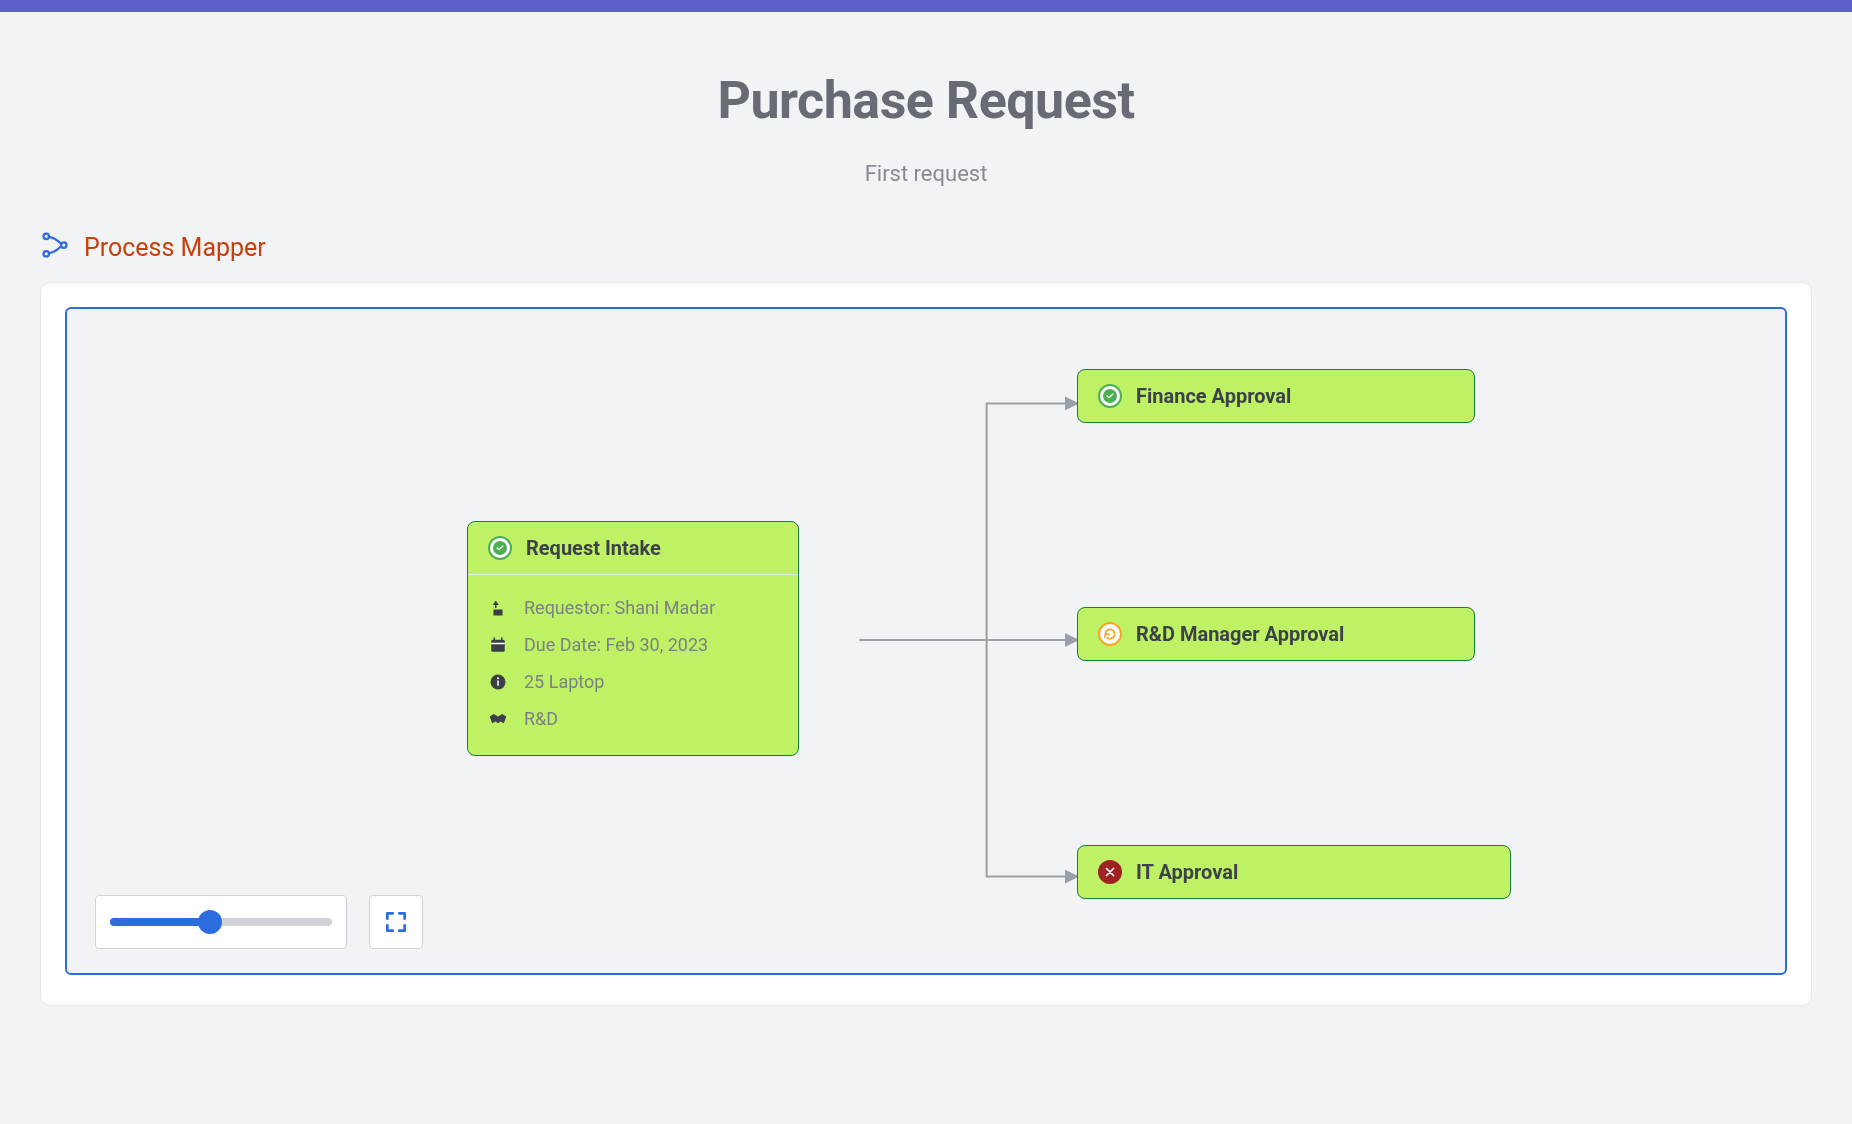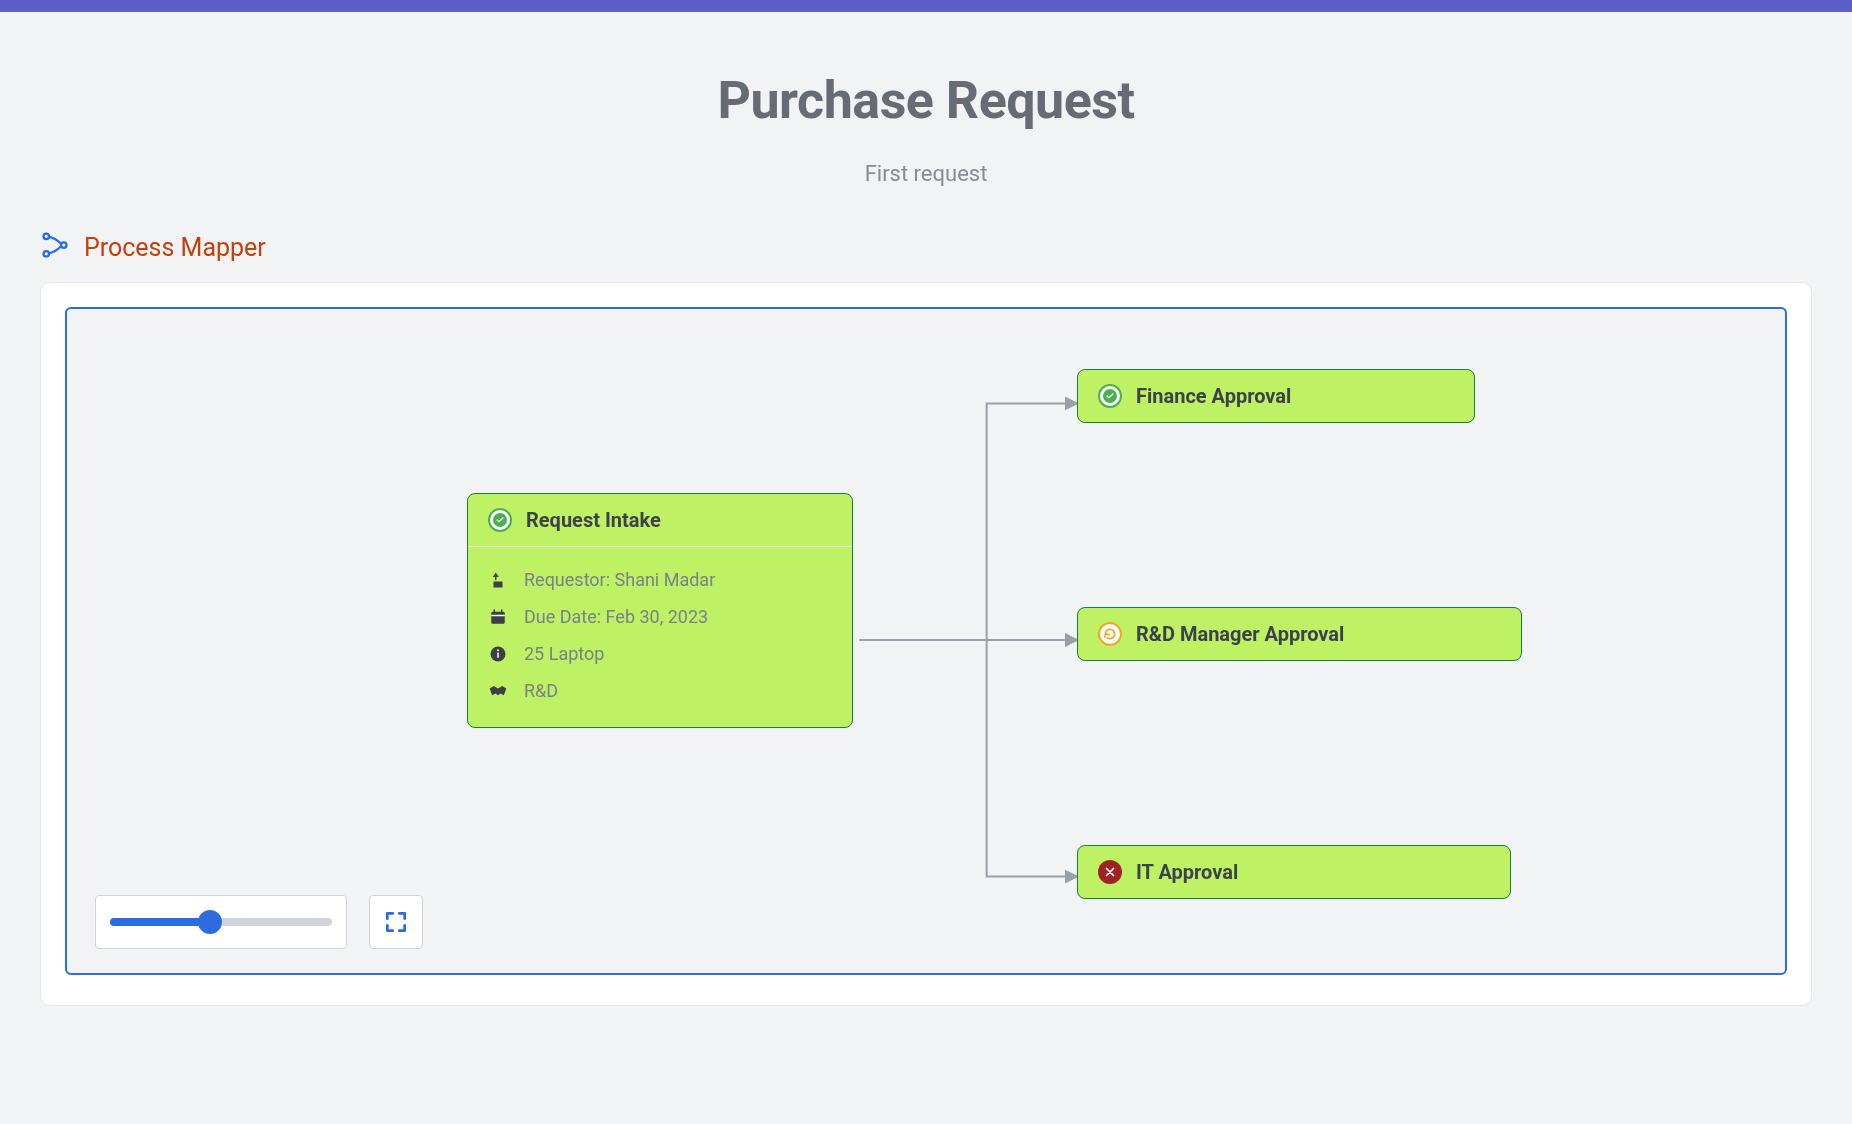--- a/index.html
+++ b/index.html
@@ -204,21 +204,21 @@
           </marker>
         </defs>
 
         <line x1="784" y1="333" x2="1000" y2="333" stroke="#9aa0a8" stroke-width="2" marker-end="url(#arrow)"></line>
 
         <path d="M 910 333 L 910 95 L 1000 95" stroke="#9aa0a8" stroke-width="2" fill="none" marker-end="url(#arrow)"></path>
 
         <path d="M 910 333 L 910 571 L 1000 571" stroke="#9aa0a8" stroke-width="2" fill="none" marker-end="url(#arrow)"></path>
       </svg>
 
-      <div class="node" style="left:400px; top:184px; width:386px;">
+      <div class="node" style="left:400px; top:212px; width:332px;">
         <div class="node-header with-sep">
           <span class="status-icon status-approved">
             <span class="inner">
               <svg width="10" height="10" viewBox="0 0 24 24">
                   <path d="M5 12l4 4L19 7" stroke="#fff" stroke-width="3" fill="none" stroke-linecap="round" stroke-linejoin="round"></path>
                 </svg>
             </span>
           </span>
           <span class="node-title">Request Intake</span>
         </div>
@@ -269,21 +269,21 @@
             <span class="inner">
               <svg width="10" height="10" viewBox="0 0 24 24">
                   <path d="M5 12l4 4L19 7" stroke="#fff" stroke-width="3" fill="none" stroke-linecap="round" stroke-linejoin="round"></path>
                 </svg>
             </span>
           </span>
           <span class="node-title">Finance Approval</span>
         </div>
       </div>
 
-      <div class="node" style="left:1010px; top:298px; width:445px;">
+      <div class="node" style="left:1010px; top:298px; width:398px;">
         <div class="node-header">
           <span class="status-icon status-pending">
             <span class="inner">
               <svg width="14" height="14" viewBox="0 0 24 24" fill="none">
                   <path d="M4 12a8 8 0 1 1 3 6.3" stroke="#f5a623" stroke-width="3" stroke-linecap="round"></path>
                   <path d="M4 18l0-6 6 0" stroke="#f5a623" stroke-width="3" stroke-linecap="round" fill="none" transform="rotate(20 7 15)"></path>
                 </svg>
             </span>
           </span>
           <span class="node-title">R&amp;D Manager Approval</span>

